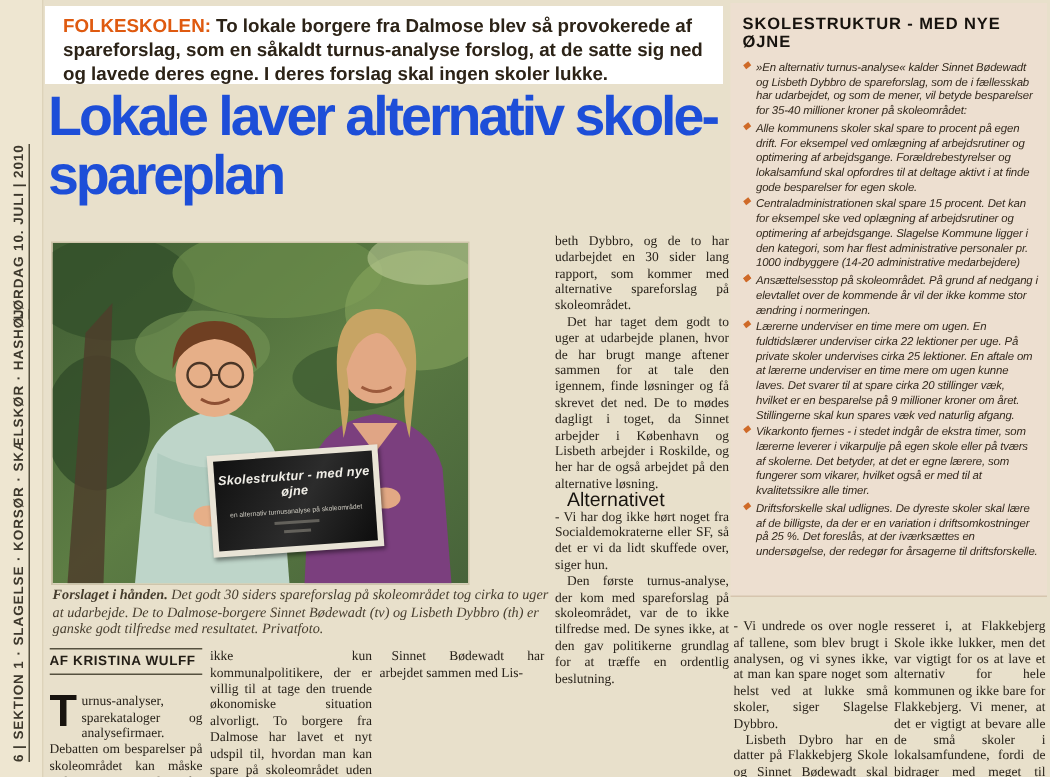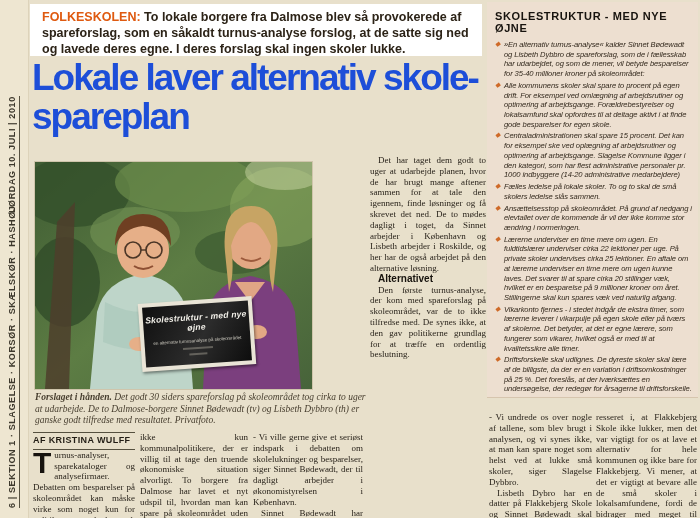--- a/index.html
+++ b/index.html
@@ -50,30 +50,30 @@
   
   .caption{
     position:absolute;left:35px;top:392px;width:332px;
     font-style:italic;font-size:9.5px;line-height:1.22;color:#463d2e;
   }
   .caption-lead{font-weight:bold;}
   
   .byline{
     font-family:"Liberation Sans",sans-serif;font-size:9px;font-weight:bold;
     letter-spacing:.4px;color:#221d15;border-top:1px solid #55503f;border-bottom:1px solid #55503f;
-    padding:2px 0 3px 0;margin-bottom:0;
+    padding:2px 0 3px 0;margin-bottom:12px;
   }
   .col{position:absolute;font-size:9px;line-height:10.8px;text-align:justify;color:#29231b;overflow:hidden;}
   .col p{margin:0 0 0 0;text-indent:8px;}
   .col p.noindent{text-indent:0;}
   .dropcap{
     float:left;font-family:"Liberation Sans",sans-serif;font-weight:bold;
     font-size:30px;line-height:26px;padding-right:3px;color:#17130e;
   }
-  .subhead{font-family:"Liberation Sans",sans-serif;font-weight:bold;font-size:10px;margin:5px 0 2px 0;text-indent:0;color:#17130e;}
+  .subhead{font-family:"Liberation Sans",sans-serif;font-weight:normal;font-size:13px;margin:5px 0 2px 0;text-indent:0;color:#17130e;}
   
   .factbox{
     position:absolute;left:487px;top:2px;width:211px;height:396px;
     background:#eddfd0;border-bottom:1px solid #d6c5ae;
     padding:8px 6px 0 8px;box-sizing:border-box;
   }
   .factbox-title{
     font-family:"Liberation Sans",sans-serif;font-weight:bold;font-size:11px;
     letter-spacing:.6px;color:#17130e;margin-bottom:6px;
   }
@@ -157,36 +157,37 @@
 <div class="col" style="left:33px;top:432px;width:102px;height:86px;">
   <div class="byline">AF KRISTINA WULFF</div>
   <p class="noindent"><span class="dropcap">T</span><span>urnus-analyser, sparekataloger og analysefirmaer. Debatten om besparelser på skoleområdet kan måske virke som noget kun for politikere og embedsmænd. Men det er</span></p>
 </div>
 
 <div class="col" style="left:140px;top:432px;width:108px;height:86px;">
   <p class="noindent">ikke kun kommunalpolitikere, der er villig til at tage den truende økonomiske situation alvorligt. To borgere fra Dalmose har lavet et nyt udspil til, hvordan man kan spare på skoleområdet uden at lukke små skoler på landet.</p>
 </div>
 
 <div class="col" style="left:253px;top:432px;width:110px;height:86px;">
-  <p class="noindent">- Vi ville gerne give et seriøst indspark i debatten om skolelukninger og besparelser, siger Sinnet Bødewadt, der til dagligt arbejder i økonomistyrelsen i København.</p>
   <p>Sinnet Bødewadt har arbejdet sammen med Lis-</p>
 </div>
 
 <div class="col" style="left:370px;top:155px;width:116px;height:363px;">
+  <p class="noindent">beth Dybbro, og de to har udarbejdet en 30 sider lang rapport, som kommer med alternative spareforslag på skoleområdet.</p>
   <p>Det har taget dem godt to uger at udarbejde planen, hvor de har brugt mange aftener sammen for at tale den igennem, finde løsninger og få skrevet det ned. De to mødes dagligt i toget, da Sinnet arbejder i København og Lisbeth arbejder i Roskilde, og her har de også arbejdet på den alternative løsning.</p>
   <p class="subhead">Alternativet</p>
+  <p class="noindent">- Vi har dog ikke hørt noget fra Socialdemokraterne eller SF, så det er vi da lidt skuffede over, siger hun.</p>
   <p>Den første turnus-analyse, der kom med spareforslag på skoleområdet, var de to ikke tilfredse med. De synes ikke, at den gav politikerne grundlag for at træffe en ordentlig beslutning.</p>
 </div>
 
 <div class="factbox">
   <div class="factbox-title">SKOLESTRUKTUR - MED NYE ØJNE</div>
   <div class="fb-item"><span class="fb-diamond">◆</span><span>»En alternativ turnus-analyse« kalder Sinnet Bødewadt og Lisbeth Dybbro de spareforslag, som de i fællesskab har udarbejdet, og som de mener, vil betyde besparelser for 35-40 millioner kroner på skoleområdet:</span></div>
   <div class="fb-item"><span class="fb-diamond">◆</span><span>Alle kommunens skoler skal spare to procent på egen drift. For eksempel ved omlægning af arbejdsrutiner og optimering af arbejdsgange. Forældrebestyrelser og lokalsamfund skal opfordres til at deltage aktivt i at finde gode besparelser for egen skole.</span></div>
   <div class="fb-item"><span class="fb-diamond">◆</span><span>Centraladministrationen skal spare 15 procent. Det kan for eksempel ske ved oplægning af arbejdsrutiner og optimering af arbejdsgange. Slagelse Kommune ligger i den kategori, som har flest administrative personaler pr. 1000 indbyggere (14-20 administrative medarbejdere)</span></div>
-  <div class="fb-item"><span class="fb-diamond">◆</span><span>Fælles ledelse på lokale skoler. To og to skal de små skolers ledelse slås sammen.</span></div>
+  <div class="fb-item"><span class="fb-diamond">◆</span></div>
   <div class="fb-item"><span class="fb-diamond">◆</span><span>Ansættelsesstop på skoleområdet. På grund af nedgang i elevtallet over de kommende år vil der ikke komme stor ændring i normeringen.</span></div>
   <div class="fb-item"><span class="fb-diamond">◆</span><span>Lærerne underviser en time mere om ugen. En fuldtidslærer underviser cirka 22 lektioner per uge. På private skoler undervises cirka 25 lektioner. En aftale om at lærerne underviser en time mere om ugen kunne laves. Det svarer til at spare cirka 20 stillinger væk, hvilket er en besparelse på 9 millioner kroner om året. Stillingerne skal kun spares væk ved naturlig afgang.</span></div>
   <div class="fb-item"><span class="fb-diamond">◆</span><span>Vikarkonto fjernes - i stedet indgår de ekstra timer, som lærerne leverer i vikarpulje på egen skole eller på tværs af skolerne. Det betyder, at det er egne lærere, som fungerer som vikarer, hvilket også er med til at kvalitetssikre alle timer.</span></div>
   <div class="fb-item"><span class="fb-diamond">◆</span><span>Driftsforskelle skal udlignes. De dyreste skoler skal lære af de billigste, da der er en variation i driftsomkostninger på 25 %. Det foreslås, at der iværksættes en undersøgelse, der redegør for årsagerne til driftsforskelle.</span></div>
 </div>
 
 <div class="col colA">
   <p class="noindent">- Vi undrede os over nogle af tallene, som blev brugt i analysen, og vi synes ikke, at man kan spare noget som helst ved at lukke små skoler, siger Slagelse Dybbro.</p>
   <p>Lisbeth Dybro har en datter på Flakkebjerg Skole og Sinnet Bødewadt skal have en datter i skolen efter sommerferien.</p>
 

